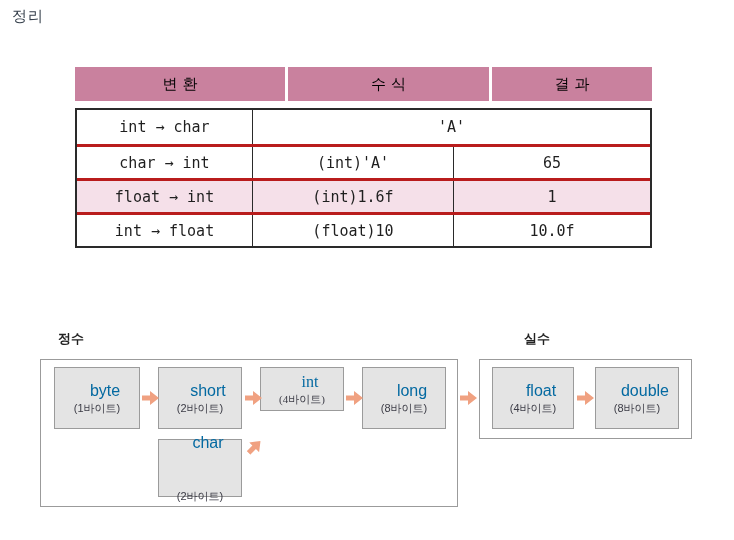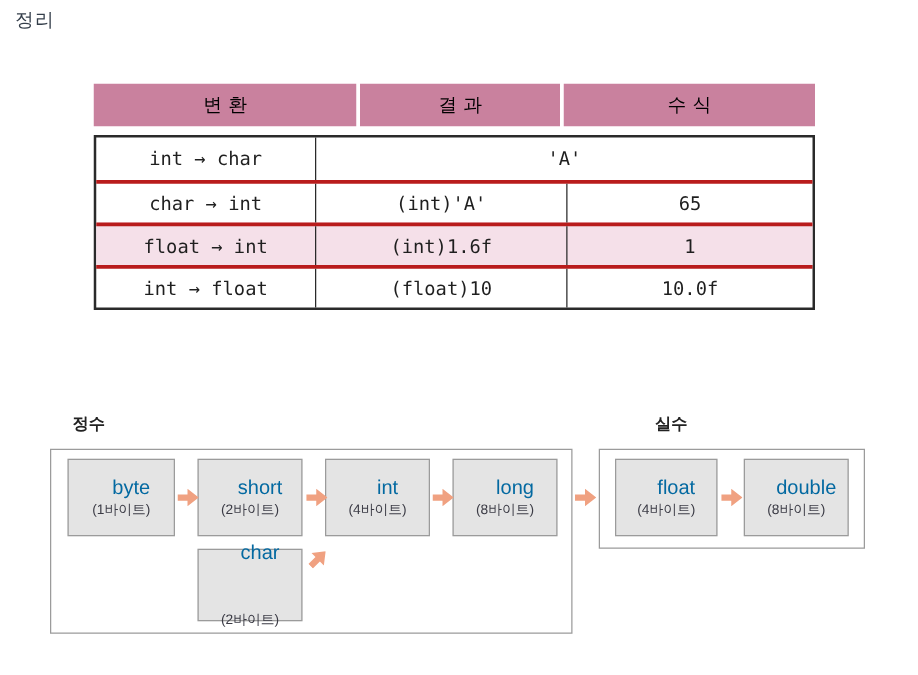--- a/index.html
+++ b/index.html
@@ -83,22 +83,22 @@
 </head>
 <body>
 
 <div class="page">
 
   <div class="page-title">정리</div>
 
   <div class="conv-table">
     <div class="thead">
       <div class="th c1">변환</div>
+      <div class="th c2">수식</div>
       <div class="th c3">결과</div>
-      <div class="th c2">수식</div>
     </div>
     <div class="tbody">
       <div class="tr">
         <div class="td c1">int → char</div>
         <div class="td c3">'A'</div>
       </div>
       <div class="tr">
         <div class="td c1">char → int</div>
         <div class="td c2">(int)'A'</div>
         <div class="td c3">65</div>
@@ -123,21 +123,21 @@
   <div class="group-box" style="left:479px; top:359px; width:213px; height:80px;"></div>
 
   <div class="type-box" style="left:54px; top:367px; width:86px; height:62px;">
     <span class="type-name">byte</span>
     <span class="type-size">(1바이트)</span>
   </div>
   <div class="type-box" style="left:158px; top:367px; width:84px; height:62px;">
     <span class="type-name">short</span>
     <span class="type-size">(2바이트)</span>
   </div>
-  <div class="type-box" style="left:260px; top:367px; width:84px; height:62px;">
+  <div class="type-box" style="left:260px; top:367px; width:84px; height:44px;font-family:Liberation Serif, serif;">
     <span class="type-name">int</span>
     <span class="type-size">(4바이트)</span>
   </div>
   <div class="type-box" style="left:362px; top:367px; width:84px; height:62px;">
     <span class="type-name">long</span>
     <span class="type-size">(8바이트)</span>
   </div>
   <div class="type-box" style="left:158px; top:439px; width:84px; height:58px;gap:36px;">
     <span class="type-name">char</span>
     <span class="type-size">(2바이트)</span>

